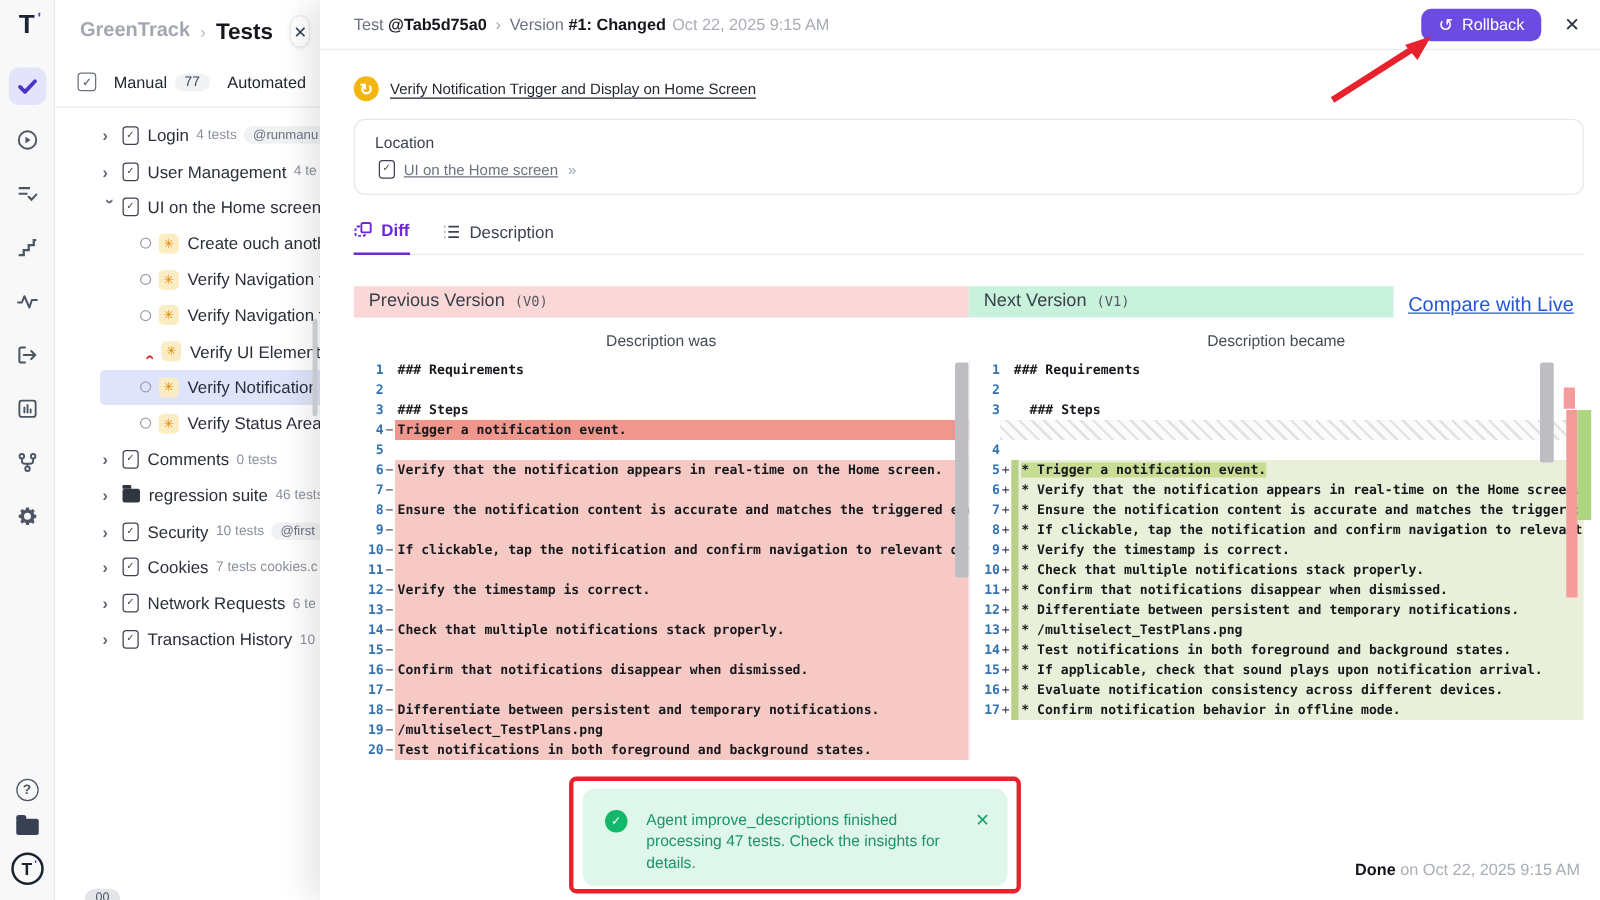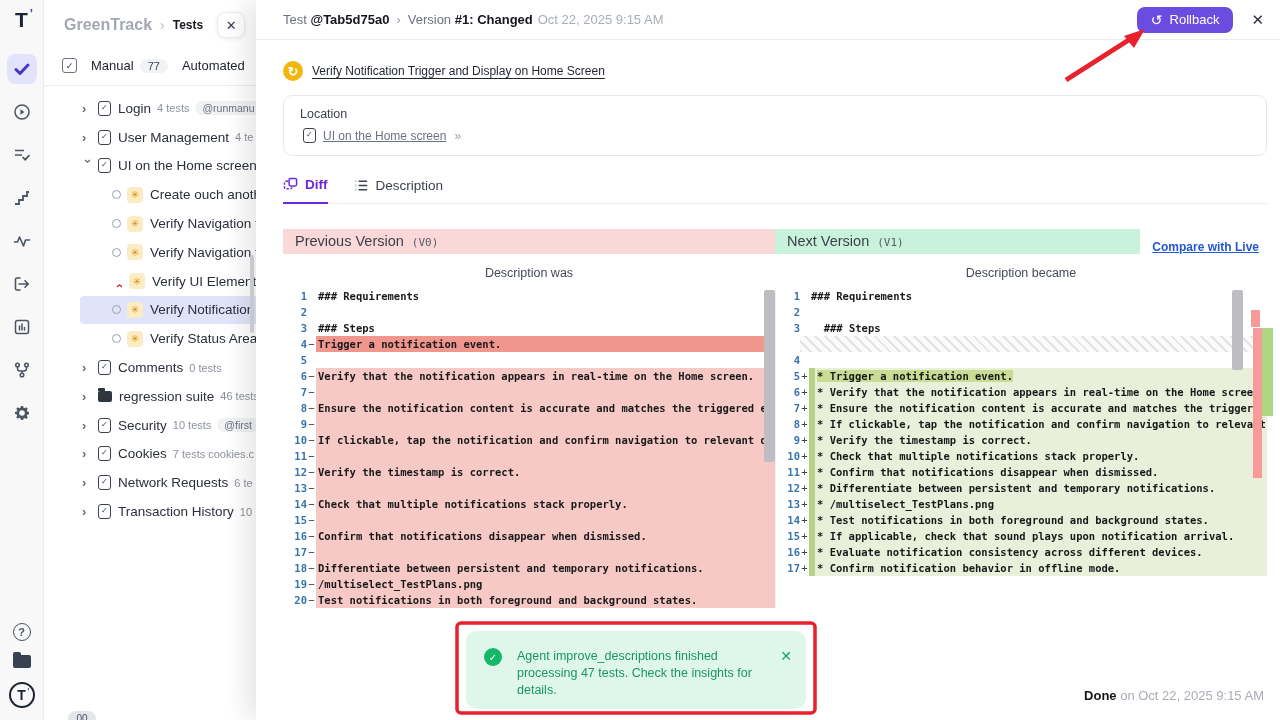--- a/index.html
+++ b/index.html
@@ -25,21 +25,21 @@
     border-radius:2px 2px 0 0; }
   .avatarT { width:26px; height:26px; border:2px solid #1b2430; border-radius:50%; display:flex;
     align-items:center; justify-content:center; font-weight:bold; font-size:14px; color:#1b2430; position:relative;}
   .avatarT i { font-style:normal; color:#5b3fd4; font-size:9px; position:absolute; top:2px; right:3px; }
 
   
   .sidebar { position:absolute; left:44px; top:0; width:212px; height:720px; background:#fff; z-index:1; }
   .sb-head { display:flex; align-items:center; padding:12px 8px 10px 20px; }
   .sb-brand { color:#a3a8b0; font-size:16px; font-weight:700; }
   .sb-sep { color:#b7bcc4; margin:0 8px; font-size:14px; }
-  .sb-sect { color:#16181d; font-size:12px; font-weight:700; }
+  .sb-sect { color:#16181d; font-size:18px; font-weight:700; }
   .sb-close { margin-left:14px; width:28px; height:26px; background:#fff; border:1px solid #ececf0;
     border-radius:8px; box-shadow:0 1px 4px rgba(0,0,0,.08); display:flex; align-items:center;
     justify-content:center; font-size:13px; color:#374151; cursor:pointer; position:relative; z-index:6;}
   .sb-tabs { display:flex; align-items:center; gap:14px; padding:10px 8px 12px 18px;
     border-bottom:1px solid #ececee; }
   .selall { width:15px; height:15px; border:1.6px solid #6b7280; border-radius:3px; color:#6b7280;
     font-size:9px; display:flex; align-items:center; justify-content:center; font-weight:bold; }
   .sb-tab { font-size:13px; color:#222632; display:flex; align-items:center; gap:6px; white-space:nowrap; }
   .badge { background:#f1f2f4; border-radius:9px; padding:1px 8px; font-size:11px; color:#3c4250; }
   .tree { padding-top:8px; position:relative; }
@@ -102,21 +102,21 @@
 
   .diff-heads { display:flex; margin-top:25px; }
   .dh-left { width:492px; background:#fbd8d8; display:flex; align-items:baseline; gap:8px;
     padding:4px 0 5px 12px; }
   .dh-right { width:492px; display:flex; align-items:flex-end; }
   .dh-right .mint { flex:1; background:#c9f2dc; display:flex; align-items:baseline; gap:8px;
     padding:4px 0 5px 12px; }
   .dh-title { font-size:14.5px; color:#3a3f49; }
   .dh-ver { font-size:11px; color:#555b66; font-family:"DejaVu Sans Mono", monospace; }
   .cmp-link { display:flex; align-items:center; padding:0 8px 0 12px; background:#fff; }
-  .cmp-link a { font-size:12px; color:#2456d6; font-weight:700; text-decoration:underline; }
+  .cmp-link a { font-size:16px; color:#2456d6; font-weight:400; text-decoration:underline; }
   .subtitles { display:flex; }
   .subt { width:492px; text-align:center; font-size:12.5px; color:#454b56; padding:12px 0 8px; }
 
   .code-wrap { display:flex; position:relative; }
   .pane { width:492px; position:relative; overflow:hidden; }
   .pane.right { border-left:1px solid #f0f0f2; }
   .cl { display:flex; height:16px; align-items:stretch;
     font-family:"DejaVu Sans Mono", monospace; font-size:10.5px; font-weight:700; line-height:16px; }
   .ln { width:24px; text-align:right; color:#3473af; flex:none; }
   .sgn { width:9px; text-align:center; color:#3c4250; flex:none; font-weight:400; }

